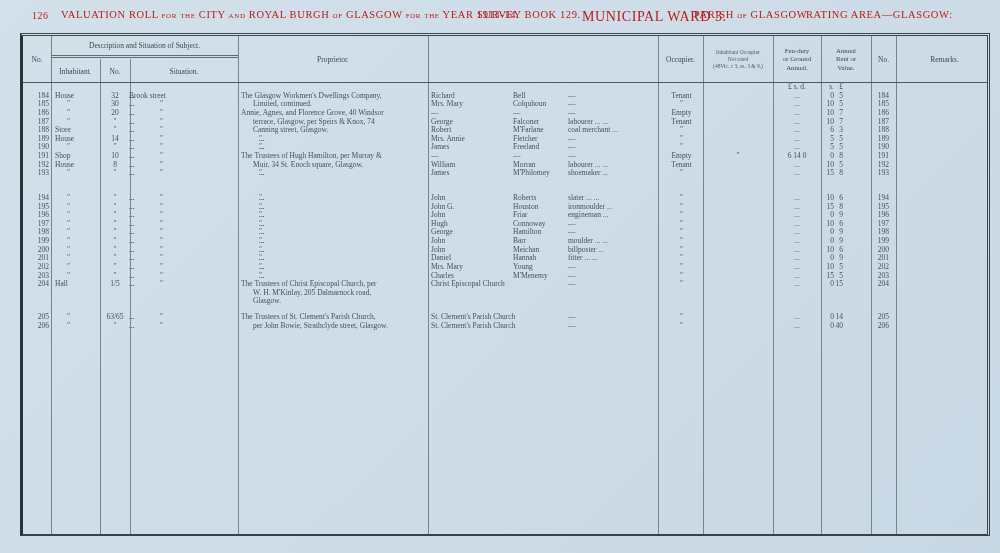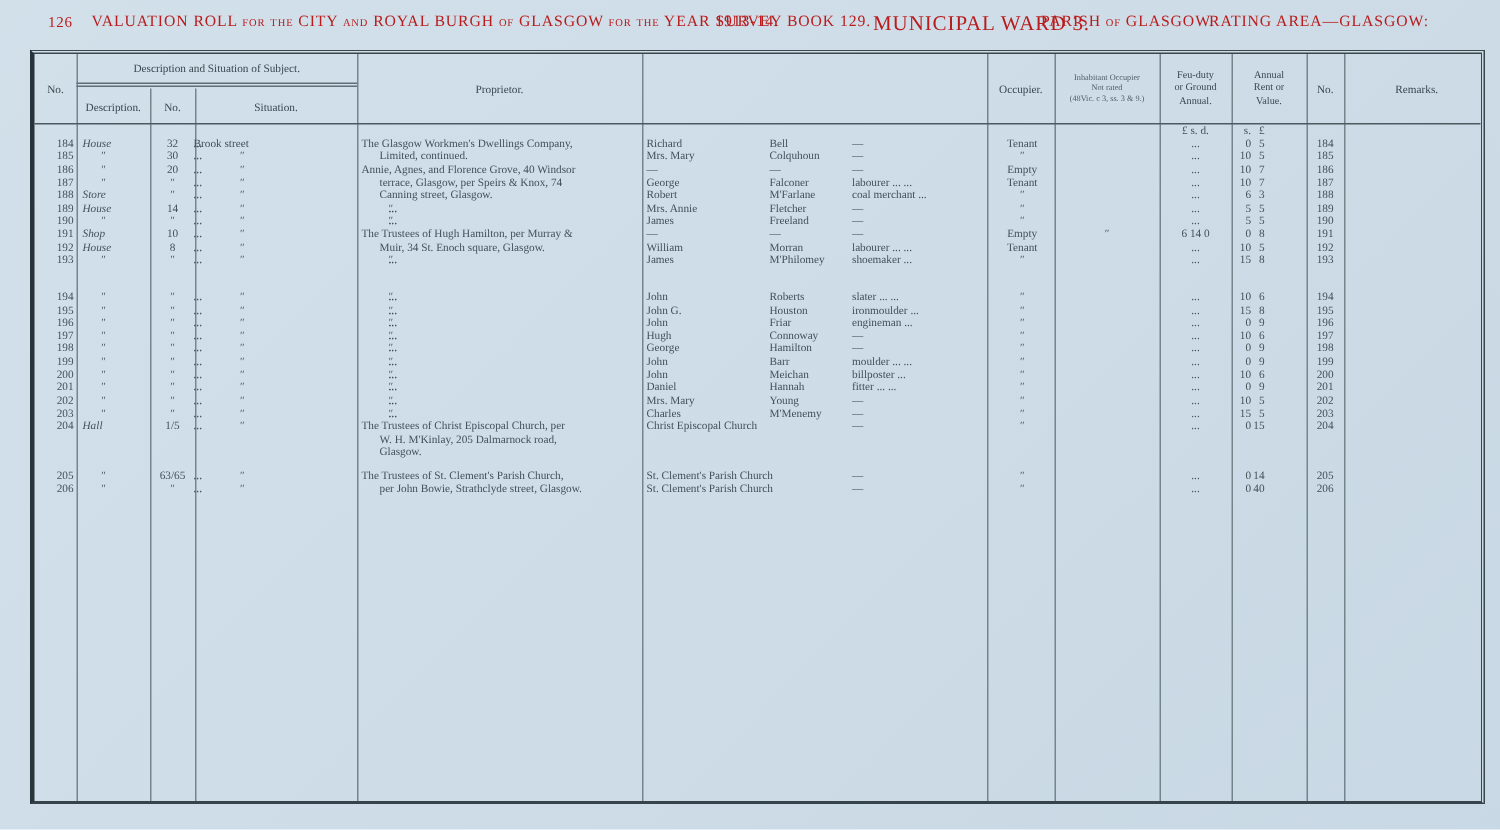--- a/index.html
+++ b/index.html
@@ -51,21 +51,21 @@
   .h-feu{left:750px;width:48px;top:0;height:47px;font-size:6.8px;}
   .h-rent{left:798px;width:50px;top:0;height:47px;font-size:6.8px;}
   .h-no2{left:848px;width:25px;top:0;height:47px;}
   .h-rem{left:873px;width:97px;top:0;height:47px;}
 
   
   .tbody{position:absolute;left:0;top:47px;width:100%;bottom:0;}
   .row{position:relative;height:8.63px;}
   .cell{position:absolute;top:0;font-size:7.5px;line-height:8.63px;white-space:nowrap;color:#42525a;}
   .c-no{left:0;width:26px;text-align:right;}
-  .c-desc{left:32px;width:44px;text-align:left;font-style:italic;}
+  .c-desc{left:32px;width:44px;text-align:left;}
   .c-desc.dit{padding-left:12px;}
   .c-hno{left:80px;width:24px;text-align:center;}
   .c-sit{left:106px;width:109px;display:flex;}
   .sit-name{flex:1;}
   .sit-name.dit{padding-left:31px;}
   .ldr{width:24px;text-align:left;color:#4c5c64;}
   .c-prop{left:218px;width:185px;}
   .pline{font-size:7.5px;line-height:8.63px;white-space:nowrap;}
   .pline.ind{padding-left:12px;}
   .c-prop.spread{display:flex;justify-content:space-between;padding:0 3px 0 18px;box-sizing:border-box;width:187px;}
@@ -104,21 +104,21 @@
   <div class="vline v635"></div>
   <div class="vline v680"></div>
   <div class="vline v750"></div>
   <div class="vline v798"></div>
   <div class="vline v848"></div>
   <div class="vline v873"></div>
 
   <div class="thead">
     <div class="hcell h-no">No.</div>
     <div class="hcell h-group-title">Description and Situation of Subject.</div>
-    <div class="hcell h-desc">Description.</div>
+    <div class="hcell h-desc">Inhabitant.</div>
     <div class="hcell h-hno">No.</div>
     <div class="hcell h-sit">Situation.</div>
     <div class="hcell h-prop">Proprietor.</div>
     <div class="hcell h-occ">Occupier.</div>
     <div class="hcell h-inh">Inhabitant Occupier
 Not rated
 (48Vic. c 3, ss. 3 &amp; 9.)</div>
     <div class="hcell h-feu">Feu-duty
 or Ground
 Annual.</div>

